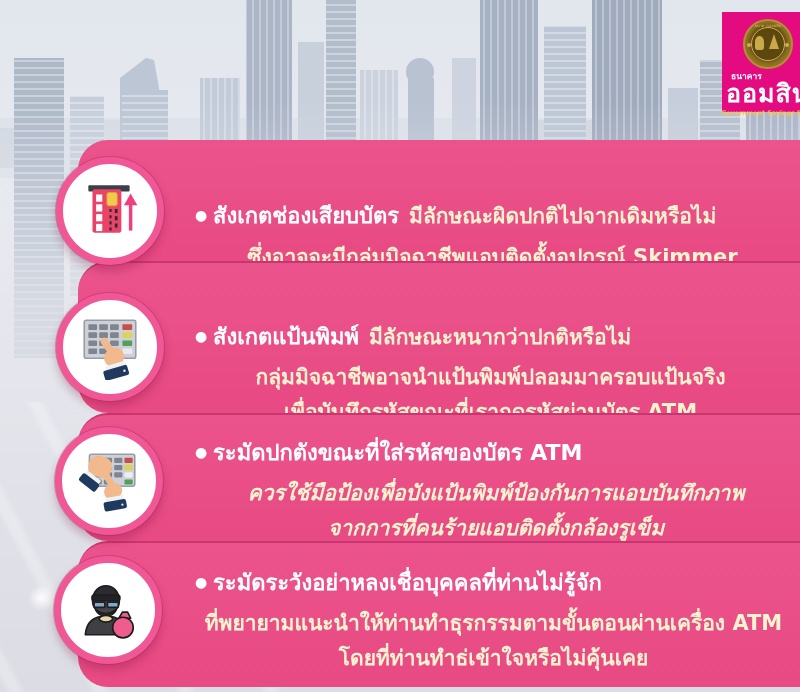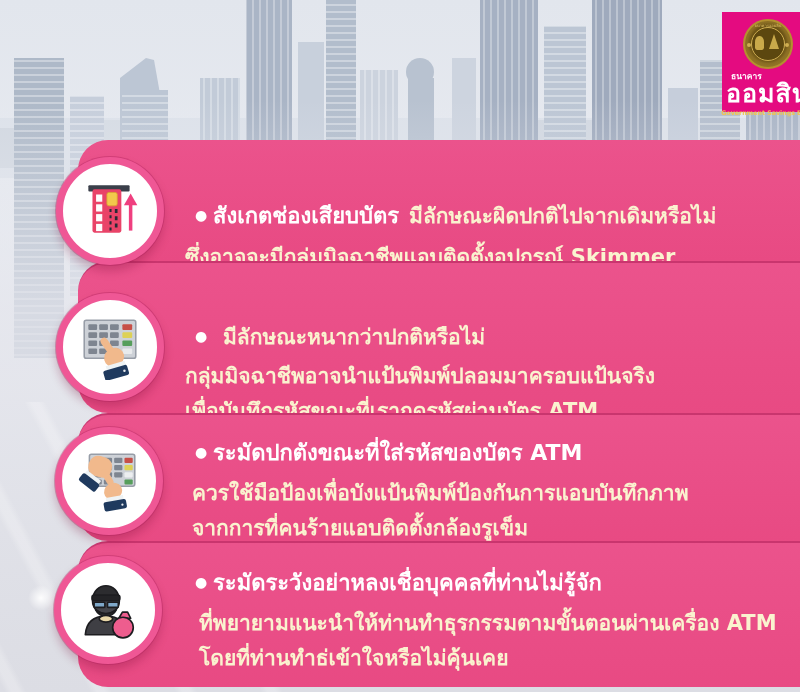--- a/index.html
+++ b/index.html
@@ -25,24 +25,24 @@
   .p4{top:541px;height:146px;border-top:2px solid rgba(150,20,75,.38);}
 
   .line1{display:flex;align-items:baseline;margin-left:117px;}
   .p1 .line1{padding-top:27px;}
   .p2 .line1{padding-top:25px;}
   .p3 .line1{padding-top:13px;}
   .p4 .line1{padding-top:15px;}
   .bullet{color:#ffffff;font-size:14px;width:14px;margin-right:4px;flex:0 0 auto;transform:translateY(-3px);}
   .heading{color:#ffffff;font-size:22px;font-weight:bold;white-space:nowrap;}
   .detail{color:#faf3cf;font-size:21px;font-weight:600;margin-left:10px;white-space:nowrap;margin-top:32px;}
-  .body-line{color:#faf3cf;font-size:21px;font-weight:600;line-height:35px;white-space:nowrap;}
+  .body-line{color:#faf3cf;font-size:21px;font-weight:600;line-height:35px;white-space:nowrap;text-align:center;}
   .p1 .body{margin:7px 0 0 107px;}
   .p2 .body{margin:6px 4px 0 107px;}
-  .p3 .body{margin:6px 0 0 114px;}
+  .p3 .body{margin:6px 0 0 114px;font-style:italic;}
   .p4 .body{margin:6px 12px 0 121px;}
 
   
   .circle{position:absolute;width:94px;height:94px;border-radius:50%;background:#ffffff;
     border:7px solid #ef5795;z-index:5;display:flex;align-items:center;justify-content:center;
     box-shadow:0 0 0 1px rgba(170,30,90,.35),0 6px 10px rgba(120,10,50,.28);}
   .c1{left:56px;top:157px;}
   .c2{left:56px;top:293px;}
   .c3{left:55px;top:427px;}
   .c4{left:54px;top:556px;}
@@ -150,20 +150,21 @@
       <span class="detail">มีลักษณะผิดปกติไปจากเดิมหรือไม่</span>
     </div>
     <div class="body">
       <div class="body-line">ซึ่งอาจจะมีกลุ่มมิจฉาชีพแอบติดตั้งอุปกรณ์ Skimmer</div>
     </div>
   </div>
 
   <div class="panel p2">
     <div class="line1">
       <span class="bullet">●</span>
+      <span class="heading">สังเกตแป้นพิมพ์</span>
       <span class="detail">มีลักษณะหนากว่าปกติหรือไม่</span>
     </div>
     <div class="body">
       <div class="body-line">กลุ่มมิจฉาชีพอาจนำแป้นพิมพ์ปลอมมาครอบแป้นจริง</div>
       <div class="body-line">เพื่อบันทึกรหัสขณะที่เรากดรหัสผ่านบัตร ATM</div>
     </div>
   </div>
 
   <div class="panel p3">
     <div class="line1">

